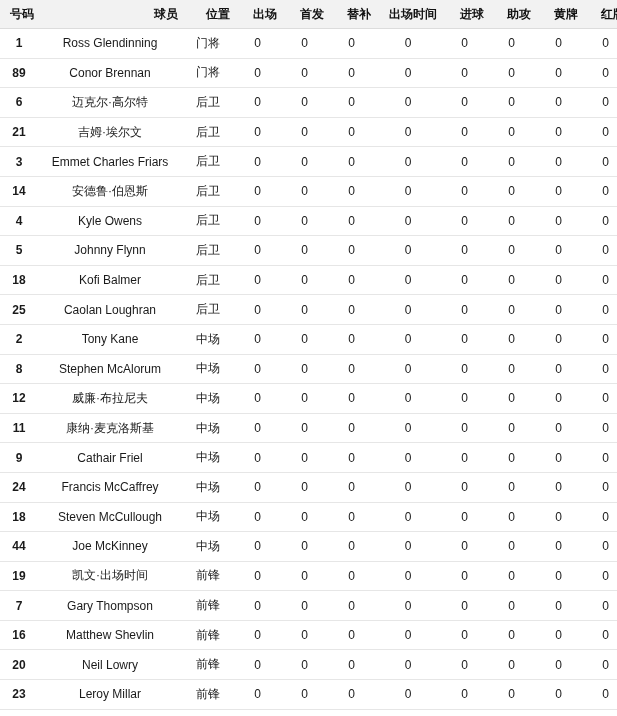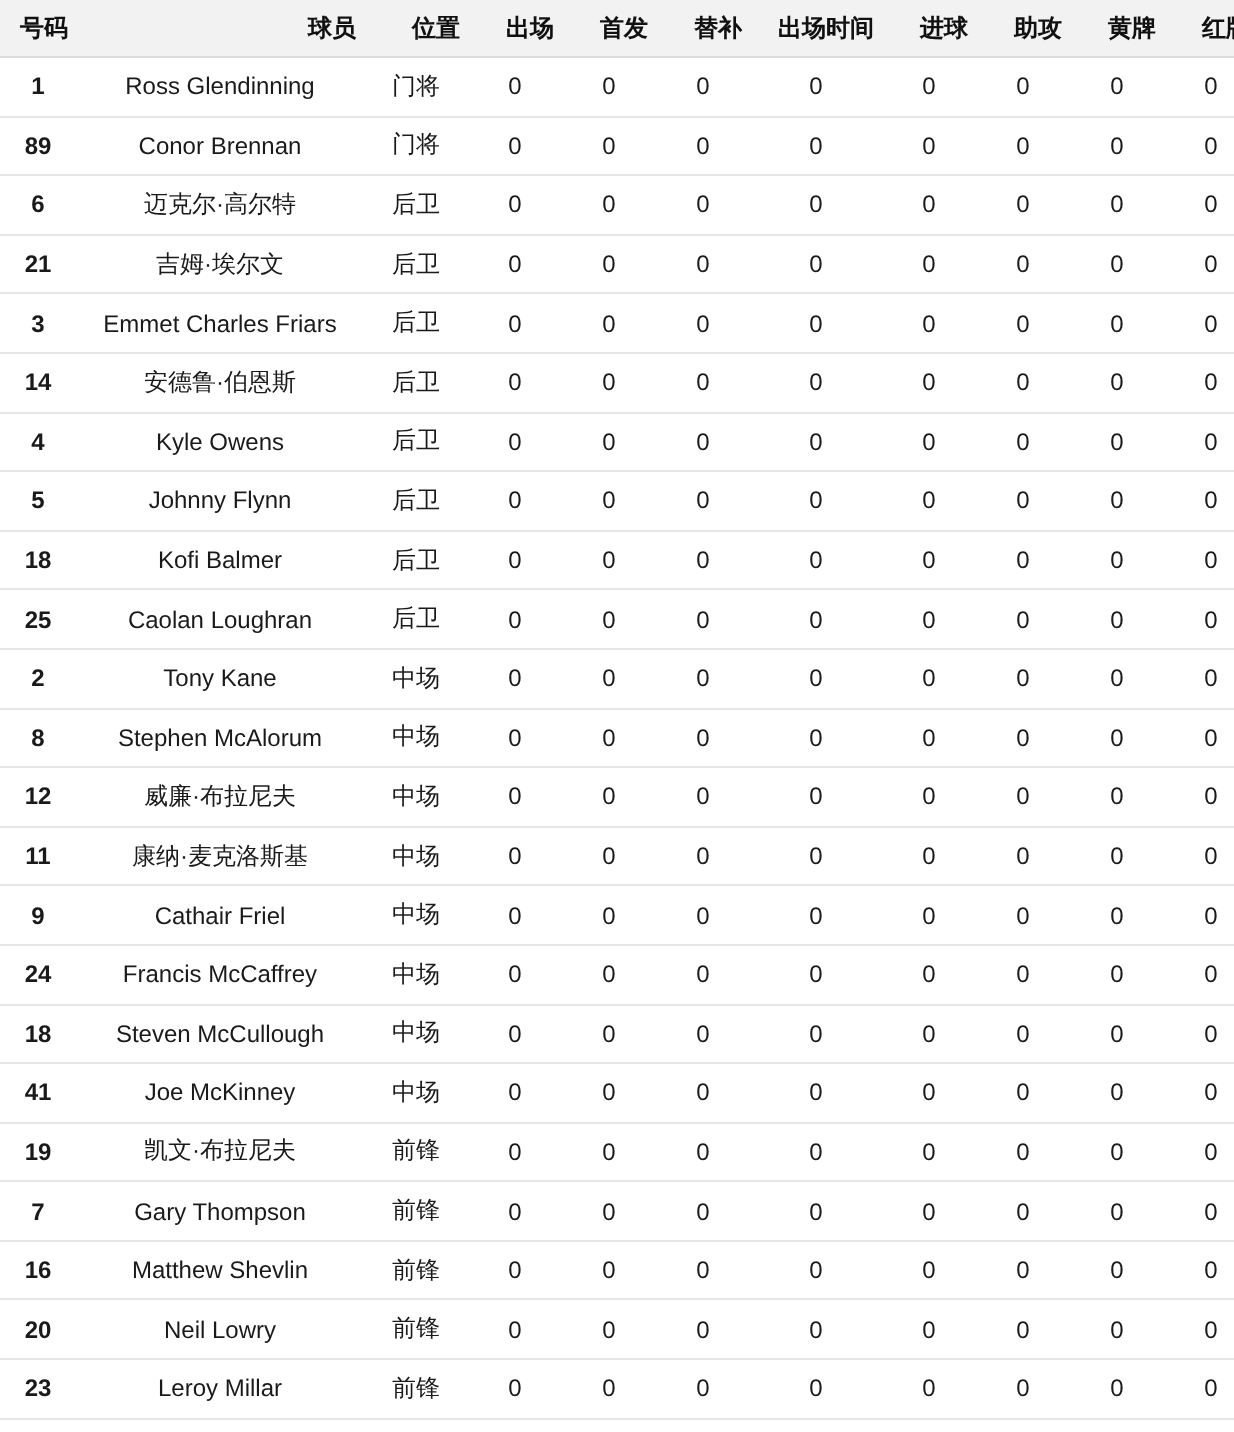--- a/index.html
+++ b/index.html
@@ -315,35 +315,35 @@
         <td>0</td>
         <td>0</td>
         <td>0</td>
         <td>0</td>
         <td>0</td>
         <td>0</td>
         <td>0</td>
         <td>0</td>
       </tr>
       <tr>
-        <td class="cell-num">41</td>
+        <td class="cell-num">44</td>
         <td class="cell-name">Joe McKinney</td>
         <td class="cell-pos">中场</td>
         <td>0</td>
         <td>0</td>
         <td>0</td>
         <td>0</td>
         <td>0</td>
         <td>0</td>
         <td>0</td>
         <td>0</td>
       </tr>
       <tr>
         <td class="cell-num">19</td>
-        <td class="cell-name">凯文·布拉尼夫</td>
+        <td class="cell-name">凯文·出场时间</td>
         <td class="cell-pos">前锋</td>
         <td>0</td>
         <td>0</td>
         <td>0</td>
         <td>0</td>
         <td>0</td>
         <td>0</td>
         <td>0</td>
         <td>0</td>
       </tr>

